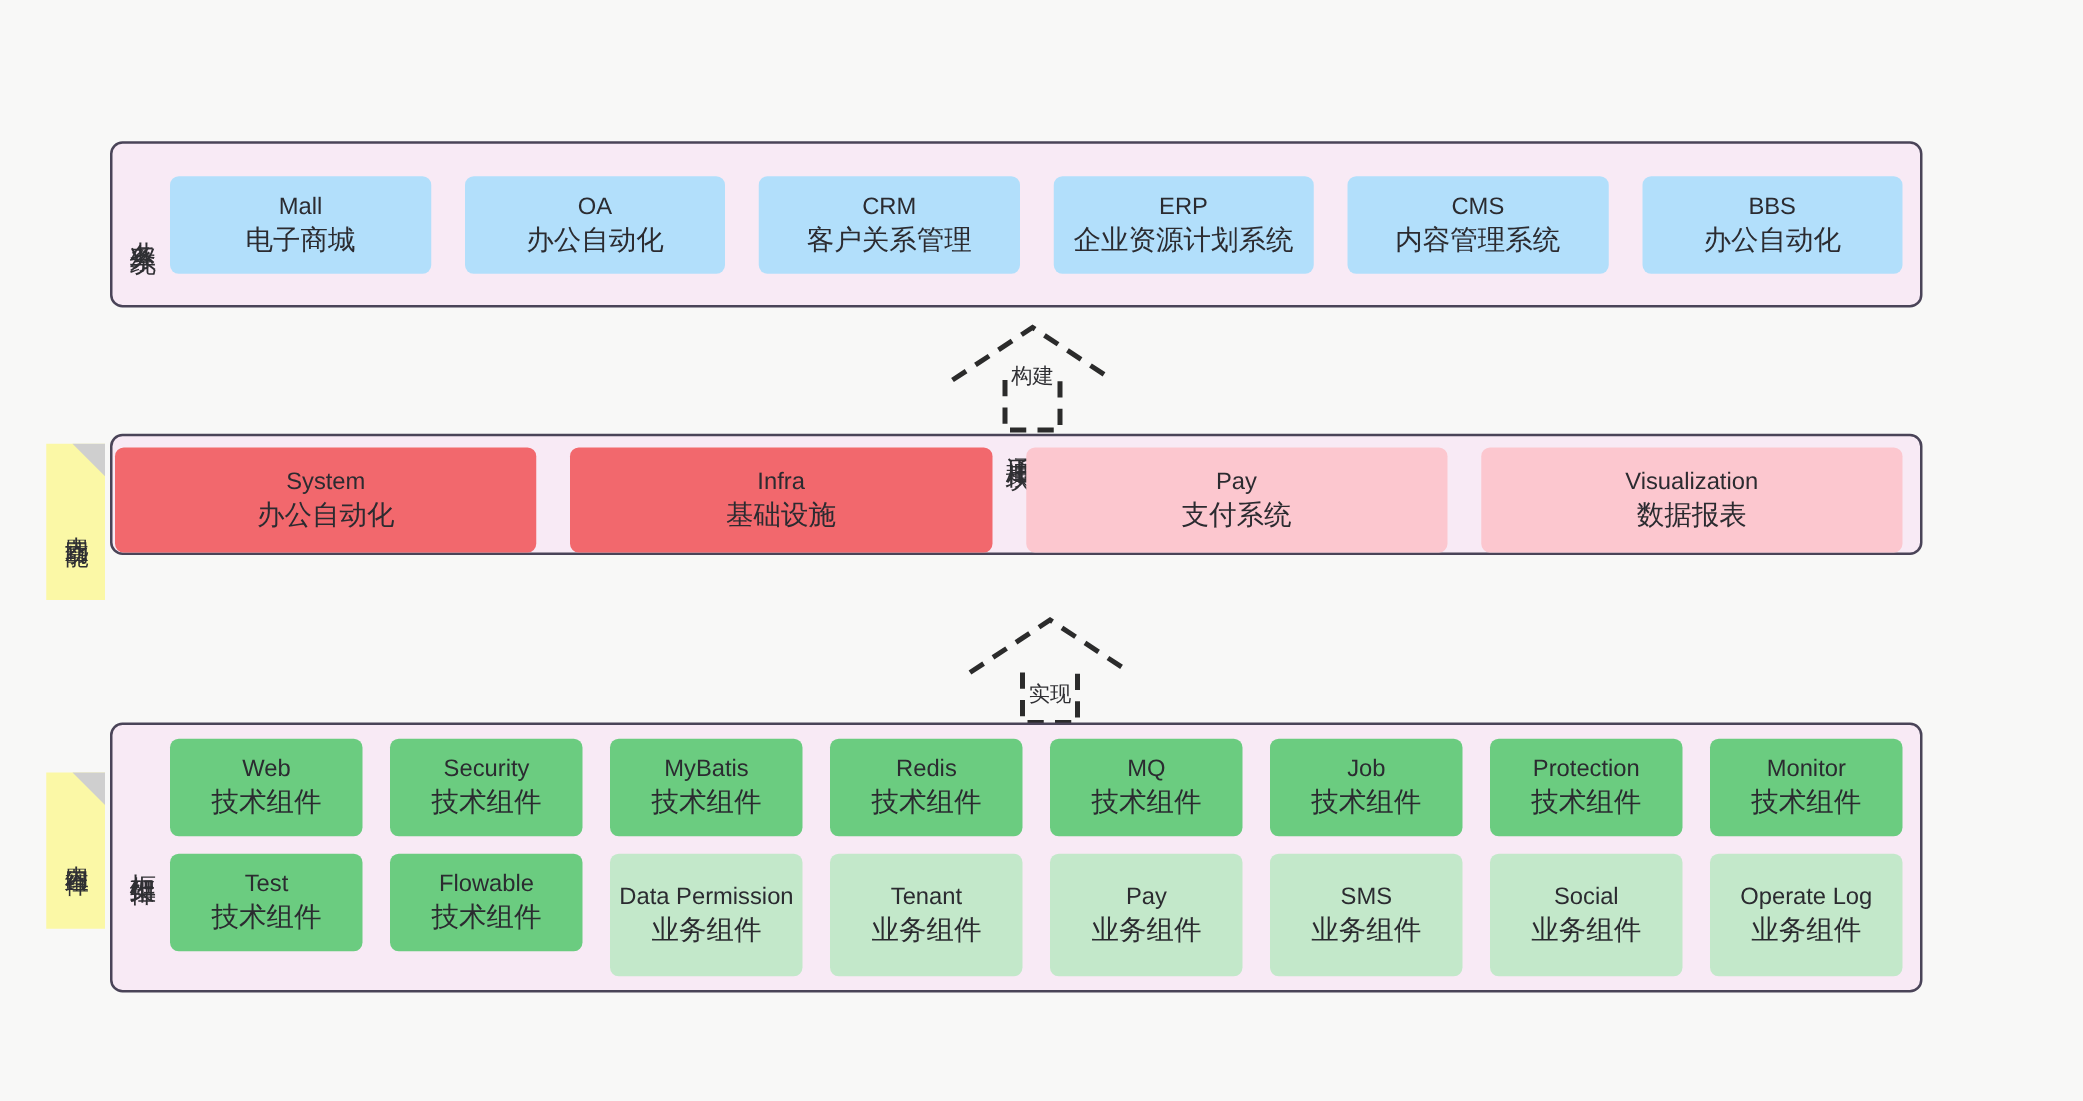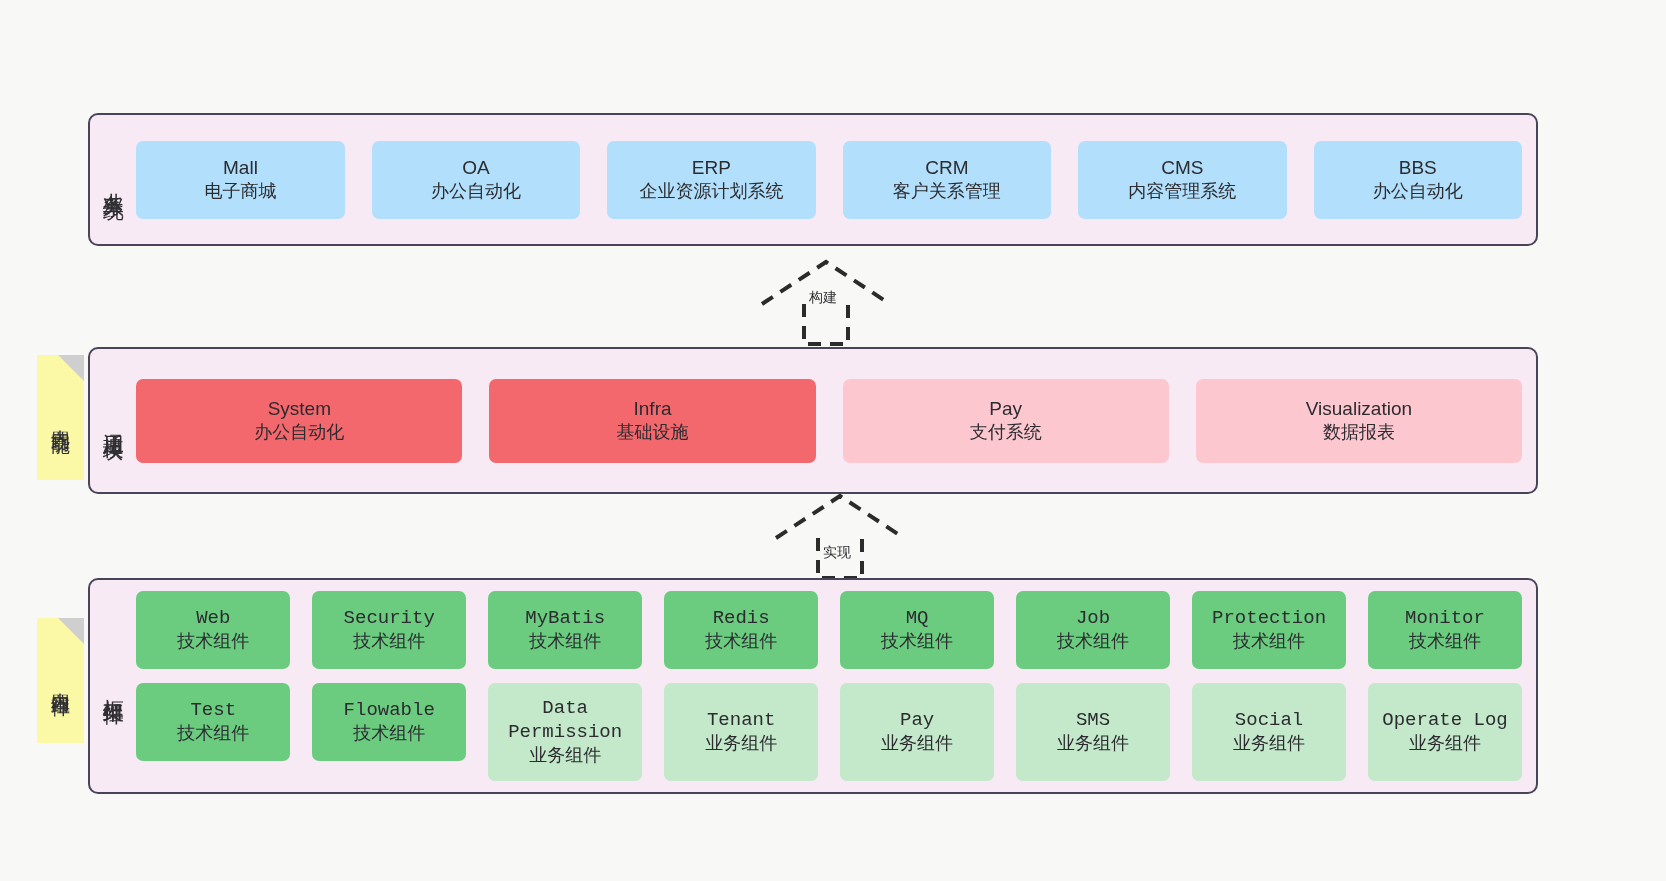--- a/index.html
+++ b/index.html
@@ -53,38 +53,37 @@
   .band-body.two-rows {
     flex-direction: column;
     justify-content: center;
     gap: 14px;
     padding: 10px 14px 10px 2px;
   }
   .grid-row {
     display: flex;
     gap: 22px;
     width: 100%;
-    font-family: Liberation Mono, monospace;
   }
 
   
   .card {
     flex: 1 1 0;
     border-radius: 7px;
     display: flex;
     flex-direction: column;
     align-items: center;
     justify-content: center;
     text-align: center;
     line-height: 1.26;
     box-sizing: border-box;
     padding: 6px 4px;
   }
   .card .t-en { font-size: 19px; color: #2b2b30; }
-  .card .t-cn { font-size: 18px; color: #2b2b30; }
+  .card .t-cn { font-size: 22px; color: #2b2b30; }
 
   .card.blue        { background: #b2dffb; height: 78px; }
   .card.red         { background: #f2686d; height: 84px; }
   .card.pink        { background: #fcc7cf; height: 84px; }
   .card.green       { background: #6bcc80; height: 78px; }
   .card.lightgreen  { background: #c3e8ca; height: 98px; }
 
   
   .sticky {
     position: absolute;
@@ -111,21 +110,21 @@
     height: 0;
     border-top: 26px solid #cfcfcf;
     border-left: 26px solid transparent;
   }
 
   
   .arrow-group { position: absolute; }
   .arrow-group svg { display: block; overflow: visible; }
   .arrow-label {
     position: absolute;
-    font-size: 14px;
+    font-size: 17px;
     color: #2f2f33;
     background: #f8f8f7;
     padding: 0 2px;
     white-space: nowrap;
   }
 </style>
 </head>
 <body>
 
 <div class="band" style="left:88px; top:113px; width:1450px; height:133px;">
@@ -134,26 +133,26 @@
 
     <div class="card blue">
       <span class="t-en">Mall</span>
       <span class="t-cn">电子商城</span>
     </div>
     <div class="card blue">
       <span class="t-en">OA</span>
       <span class="t-cn">办公自动化</span>
     </div>
     <div class="card blue">
+      <span class="t-en">CRM</span>
+      <span class="t-cn">客户关系管理</span>
+    </div>
+    <div class="card blue">
       <span class="t-en">ERP</span>
       <span class="t-cn">企业资源计划系统</span>
-    </div>
-    <div class="card blue">
-      <span class="t-en">CRM</span>
-      <span class="t-cn">客户关系管理</span>
     </div>
     <div class="card blue">
       <span class="t-en">CMS</span>
       <span class="t-cn">内容管理系统</span>
     </div>
     <div class="card blue">
       <span class="t-en">BBS</span>
       <span class="t-cn">办公自动化</span>
     </div>
   </div>
@@ -165,21 +164,21 @@
     <path d="M46 46 L46 86 L90 86 L90 46" fill="none" stroke="#2b2b2b" stroke-width="4" stroke-dasharray="13,9"></path>
   </svg>
   <span class="arrow-label" style="left:49px; top:31px;">构建</span>
 </div>
 
 <div class="sticky" style="left:37px; top:355px; width:47px; height:125px;">
   <span class="fold"></span>
   <span class="sticky-text">内置功能</span>
 </div>
 
-<div class="band" style="left:88px; top:347px; width:1450px; height:147px;">
+<div class="band" style="left:88px; top:347px; width:1450px; height:97px;flex-direction:column;">
   <div class="band-label">通用模块</div>
   <div class="band-body">
 
     <div class="card red">
       <span class="t-en">System</span>
       <span class="t-cn">办公自动化</span>
     </div>
     <div class="card red">
       <span class="t-en">Infra</span>
       <span class="t-cn">基础设施</span>

